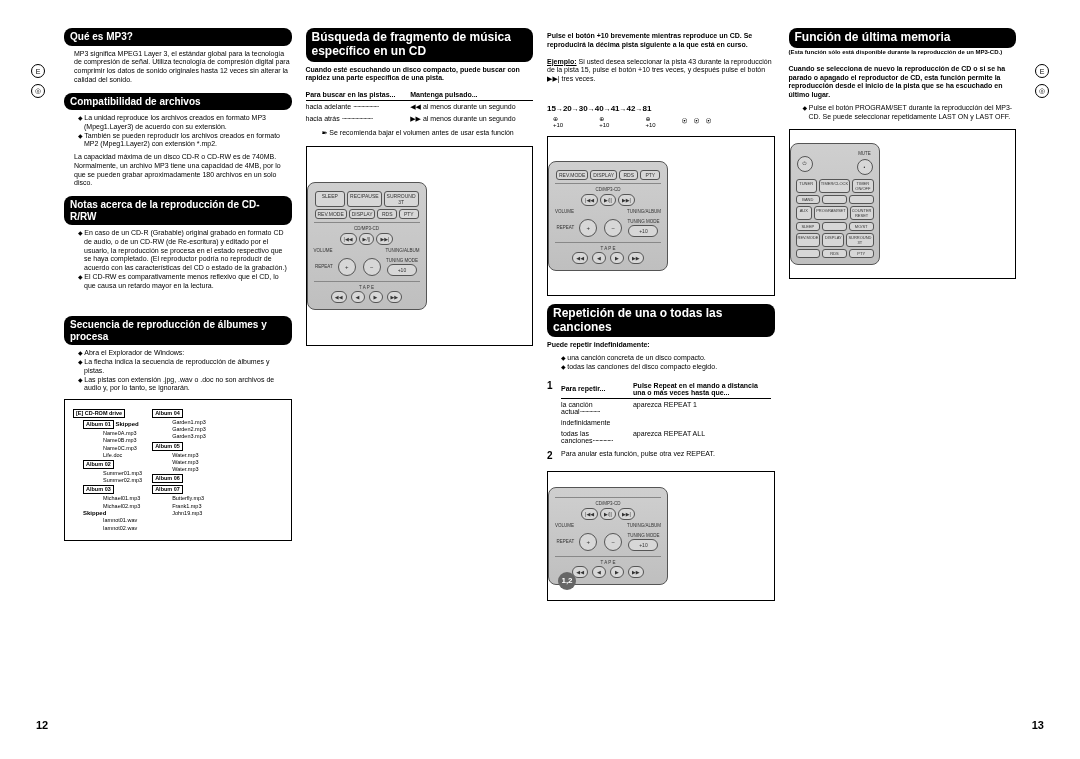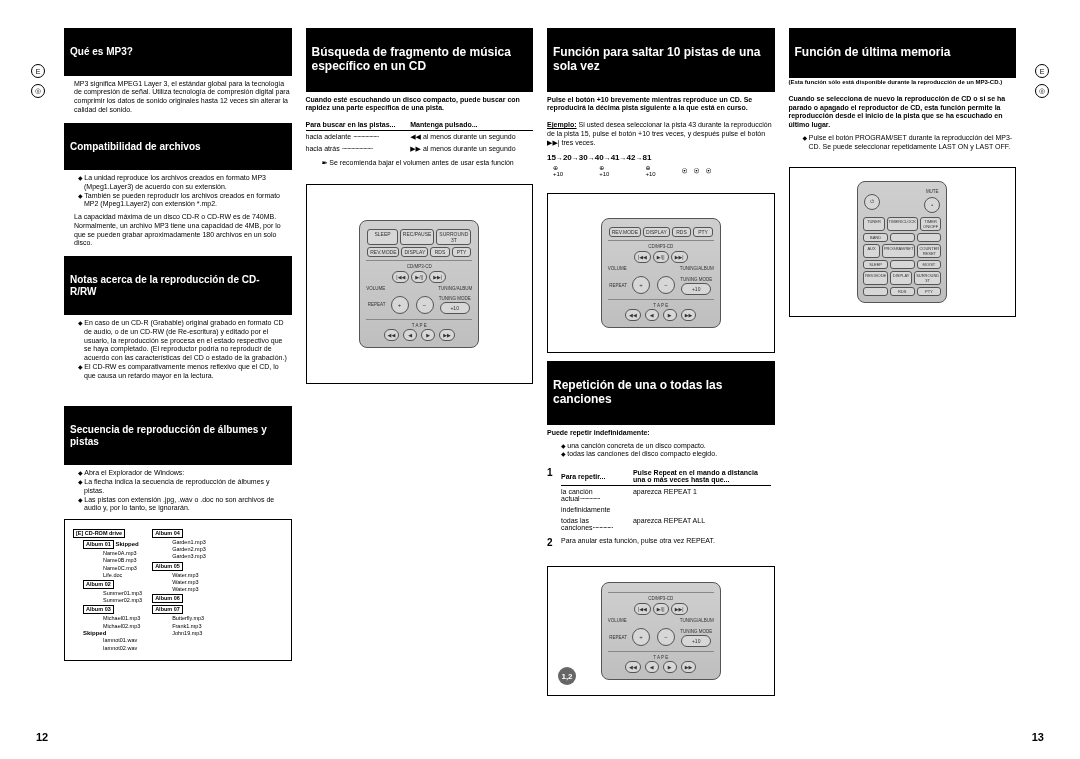--- a/index.html
+++ b/index.html
@@ -36,24 +36,25 @@
   .cols {
     flex: 1;
     display: flex;
     gap: 14px;
   }
   .col { flex: 1; min-width: 0; }
   .bar {
     background: #000;
     color: #fff;
     font-weight: bold;
-    padding: 18px 6px;
+    padding: 3px 6px;
     font-size: 10px;
     line-height: 1.15;
     margin-top: 8px;
+    border-radius: 8px;
   }
   .bar.first { margin-top: 0; }
   .body-text {
     font-size: 7px;
     line-height: 1.25;
     padding: 4px 0 0 10px;
   }
   .body-text.tight { padding-left: 0; }
   .bul { padding-left: 10px; text-indent: -6px; }
   .bul::before { content: "◆ "; font-size: 6px; }
@@ -69,24 +70,24 @@
     border-bottom: 1px solid #000;
     padding: 2px 0;
   }
   .small-table td {
     padding: 2px 0;
     vertical-align: top;
   }
   .dots { letter-spacing: -1px; }
   .illus {
     border: 1px solid #000;
-    margin-top: 16px;
+    margin-top: 8px;
     display: flex;
     align-items: center;
-    justify-content: center;
+    justify-content: flex-start;
     background: #fff;
     position: relative;
   }
   .remote {
     width: 120px;
     background: linear-gradient(#cfcfcf,#bfbfbf);
     border: 1px solid #555;
     border-radius: 8px;
     padding: 6px;
     font-size: 5px;
@@ -127,21 +128,21 @@
   .remote-tall {
     width: 90px;
     padding: 4px;
     font-size: 4.2px;
   }
   .remote-tall .btn { font-size: 4px; padding: 1px; }
   .remote-tall .circle { width: 16px; height: 16px; font-size: 5px; }
   .skip-seq {
     font-size: 8px;
     font-weight: bold;
-    margin-top: 6px;
+    margin-top: 20px;
     display: flex;
     align-items: center;
   }
   .skip-seq .arr { font-weight: normal; font-size: 7px; }
   .skip-icons {
     display: flex;
     gap: 36px;
     font-size: 6px;
     margin-top: 2px;
     padding-left: 6px;
@@ -171,21 +172,21 @@
   }
   .step-tbl td { vertical-align: top; padding: 2px 4px 2px 0; }
   .step-tbl .n { font-weight: bold; font-size: 10px; width: 14px; }
   .step-tbl th {
     text-align: left; font-weight: bold;
     border-bottom: 1px solid #000;
     padding: 2px 0;
   }
   .pagefoot-l, .pagefoot-r {
     position: absolute;
-    bottom: 16px;
+    bottom: 28px;
     font-size: 11px;
     font-weight: bold;
   }
   .pagefoot-l { left: 36px; }
   .pagefoot-r { right: 36px; }
   .note-sub {
     font-size: 6px;
     font-weight: bold;
     margin-top: 1px;
   }
@@ -227,21 +228,21 @@
         <div>La capacidad máxima de un disco CD-R o CD-RW es de 740MB.</div>
         <div>Normalmente, un archivo MP3 tiene una capacidad de 4MB, por lo que se pueden grabar aproximadamente 180 archivos en un solo disco.</div>
       </div>
 
       <div class="bar">Notas acerca de la reproducción de CD-R/RW</div>
       <div class="body-text">
         <div class="bul">En caso de un CD-R (Grabable) original grabado en formato CD de audio, o de un CD-RW (de Re-escritura) y editado por el usuario, la reproducción se procesa en el estado respectivo que se haya completado. (El reproductor podría no reproducir de acuerdo con las características del CD o estado de la grabación.)</div>
         <div class="bul">El CD-RW es comparativamente menos reflexivo que el CD, lo que causa un retardo mayor en la lectura.</div>
       </div>
 
-      <div class="bar" style="margin-top:26px">Secuencia de reproducción de álbumes y pistas</div>
+      <div class="bar" style="margin-top:26px">Secuencia de reproducción de álbumes y procesa</div>
       <div class="body-text">
         <div class="bul">Abra el Explorador de Windows:</div>
         <div class="bul">La flecha indica la secuencia de reproducción de álbumes y pistas.</div>
         <div class="bul">Las pistas con extensión .jpg, .wav o .doc no son archivos de audio y, por lo tanto, se ignorarán.</div>
       </div>
 
       <div class="tree-box">
         <div style="display:flex;gap:10px">
           <div>
             <span class="alb">[E] CD-ROM drive</span>
@@ -342,21 +343,20 @@
               <span class="pill">◀◀</span>
               <span class="pill">◀</span>
               <span class="pill">▶</span>
               <span class="pill">▶▶</span>
             </div>
         </div>
       </div>
     </div>
 
     <div class="col">
-      <div class="bar first" style="font-size:12px">Función para saltar 10 pistas de una sola vez</div>
       <div class="body-text tight" style="font-weight:bold">Pulse el botón +10 brevemente mientras reproduce un CD. Se reproducirá la décima pista siguiente a la que está en curso.</div>
       <div class="body-text tight" style="margin-top:4px"><u><b>Ejemplo:</b></u> <span>Si usted desea seleccionar la pista 43 durante la reproducción de la pista 15, pulse el botón +10 tres veces, y después pulse el botón ▶▶| tres veces.</span></div>
 
       <div class="skip-seq">
         <span>15</span>
           <span class="arr">→</span>
         <span>20</span>
           <span class="arr">→</span>
         <span>30</span>
           <span class="arr">→</span>

